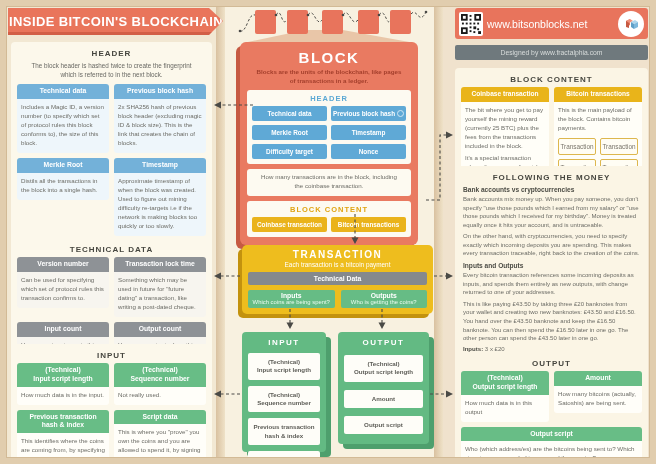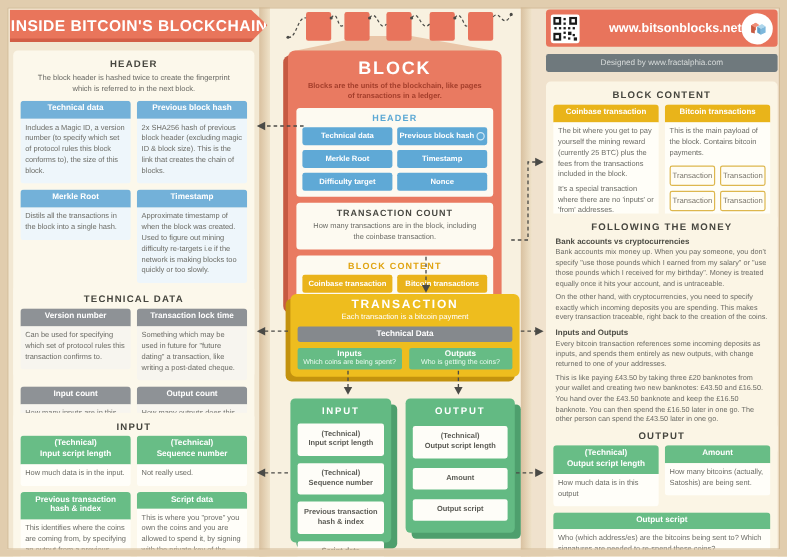--- a/index.html
+++ b/index.html
@@ -73,29 +73,29 @@
   #mid-output{left:338px;top:332px;width:91px;height:112px;}
   .mid-title{font-size:8px;font-weight:bold;color:#fff;text-align:center;letter-spacing:1.5px;margin:2px 0 0;}
   .whitebtn{background:#fefdf8;border-radius:2px;font-size:6.2px;font-weight:bold;color:#5c5c56;text-align:center;
     padding:5px 2px;margin-top:6px;white-space:pre-line;line-height:1.35;}
 
   
   .site-banner{position:absolute;left:455px;top:8px;width:193px;height:31px;background:#e8745c;border-radius:3px;
     display:flex;align-items:center;padding:0 4px;box-sizing:border-box;z-index:2;}
   .qr{width:24px;height:24px;background:#fff;border-radius:2px;margin-right:4px;display:flex;
     align-items:center;justify-content:center;flex:none;}
-  .site-url{flex:1;color:#fff;font-weight:bold;font-size:10.5px;text-align:right;}
+  .site-url{flex:1;color:#fff;font-weight:normal;font-size:10.5px;text-align:left;}
   .logo-circle{width:26px;height:26px;background:#fff;border-radius:50%;display:flex;
     align-items:center;justify-content:center;flex:none;}
   .credit-bar{position:absolute;left:455px;top:45px;width:193px;height:15px;background:#6f797d;border-radius:2px;
     color:#d8dcdb;font-size:6.8px;display:flex;align-items:center;justify-content:center;z-index:2;}
   .rpanel{position:absolute;left:455px;width:193px;background:#fbf5e5;border-radius:4px;
     padding:5px 6px 6px;box-sizing:border-box;z-index:2;}
   #r-blockcontent{top:68px;}
-  #r-following{top:178px;}
+  #r-following{top:166px;}
   #r-output{top:352px;}
   .goldbox .hd{background:#e9b41a;font-size:6.6px;}
   .goldbox .bd{background:#fffef8;}
   .goldbox .bd p{margin:0 0 4px;}
   .goldbox .bd p:last-child{margin:0;}
   .chipgrid{display:grid;grid-template-columns:1fr 1fr;gap:4px;margin-top:5px;}
   .chip{border:1px solid #ddb74e;border-radius:2px;background:#fffdf4;color:#7a766c;font-size:6.4px;
     text-align:center;padding:3px 1px;}
   .fm-sub{font-size:6.6px;font-weight:bold;color:#4c4c45;margin:4px 2px 2px;}
   .fm-p{font-size:6.05px;color:#6c6c66;line-height:1.42;margin:2px 2px 3px;}
@@ -265,21 +265,20 @@
         </div>
         <div class="bluebtn">
           <span>Difficulty target</span>
         </div>
         <div class="bluebtn">
           <span>Nonce</span>
         </div>
       </div>
     </div>
     <div class="subpanel">
-      <div class="subpanel-title t-dark" style="letter-spacing:.8px;">TRANSACTION COUNT</div>
       <div class="subpanel-desc">How many transactions are in the block, including the coinbase transaction.</div>
     </div>
     <div class="subpanel">
       <div class="subpanel-title t-gold">BLOCK CONTENT</div>
       <div class="btngrid">
         <div class="goldbtn">Coinbase transaction</div>
         <div class="goldbtn">Bitcoin transactions</div>
       </div>
     </div>
   </div>

